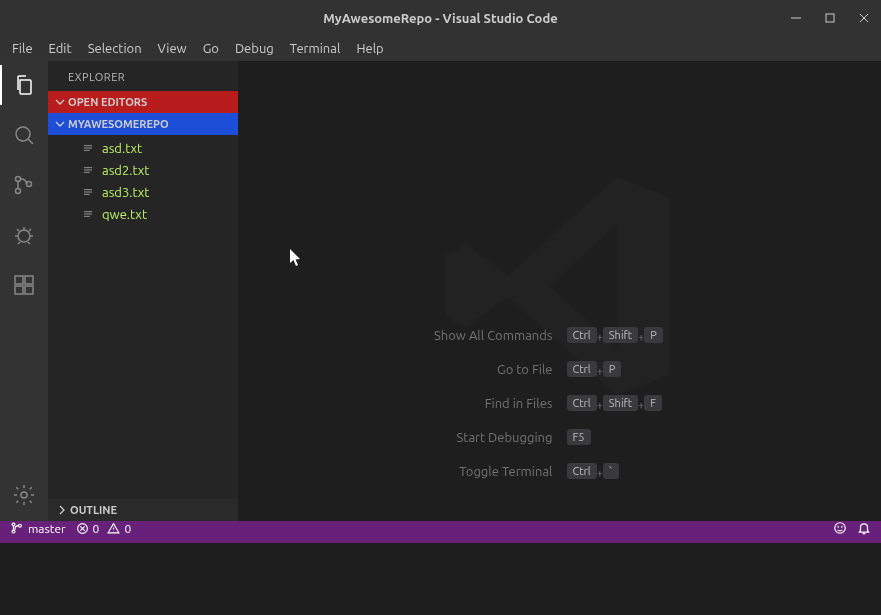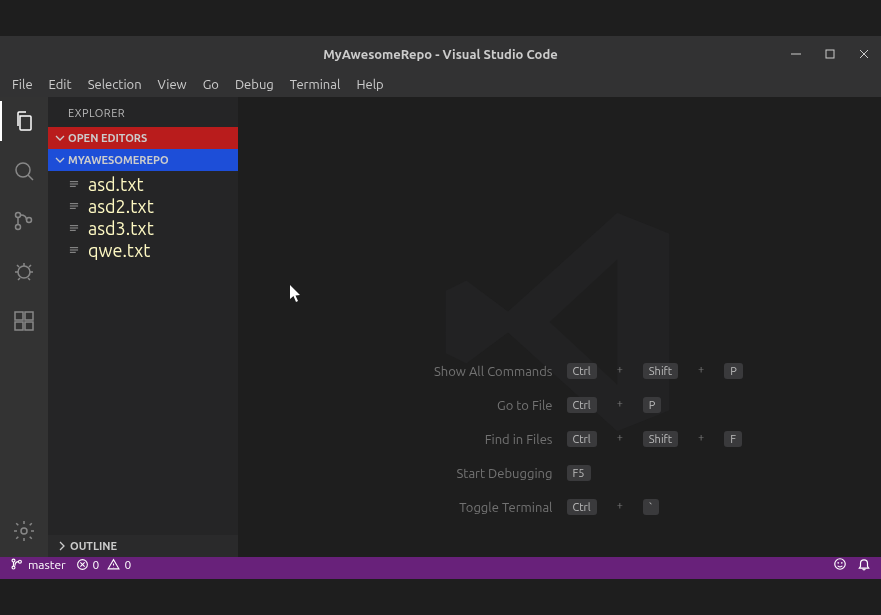--- a/index.html
+++ b/index.html
@@ -8,21 +8,20 @@
     font-family: "Segoe UI", Ubuntu, "Helvetica Neue", Arial, sans-serif;
     font-size: 13px; color: #cccccc;
     background: #1e1e1e; overflow: hidden;
     position: relative;
   }
   
   .titlebar {
     height: 35px; background: #323233;
     display: flex; align-items: center; justify-content: center;
     position: relative;
-    margin-top: 36px;
   }
   .titlebar-title { font-size: 13px; color: #cccccc; font-weight: 600; }
   .win-controls { position: absolute; right: 0; top: 0; height: 35px; display: flex; }
   .win-control { width: 34px; display: flex; align-items: center; justify-content: center; color: #cccccc; font-size: 13px; }
   
   .menubar {
     height: 26px; background: #323233;
     display: flex; align-items: stretch; padding: 0 4px;
   }
   .menu-item { padding: 0 8px; display: flex; align-items: center; cursor: default; color: #cccccc; font-size: 13px; }
@@ -53,21 +52,21 @@
   .section-header {
     height: 22px; display: flex; align-items: center;
     padding-left: 4px; font-size: 11px; font-weight: 700; color: #cccccc;
     background: #1d4ed8;
   }
   .section-header.variant { background: #b91c1c; align-items: center; }
   .twisty { width: 16px; display: inline-flex; justify-content: center; color:#cccccc; font-size: 10px; }
   .section-body { padding: 2px 0; }
   .file-row {
     height: 22px; display: flex; align-items: center;
-    padding-left: 18px; color: #fef9c3; font-size: 18px;
+    padding-left: 32px; color: #bef264; font-size: 13px;
   }
   .file-icon {
     width: 16px; height: 16px; margin-right: 6px;
     display: inline-flex; align-items: center; justify-content: center;
     opacity: 0.8;
   }
   .outline-section {
     margin-top: auto; background: #2a2a2b; height: 22px;
     display: flex; align-items: center; font-size: 11px; font-weight: 700;
     padding-left: 6px;
@@ -87,21 +86,21 @@
   }
   .shortcuts {
     position: absolute; bottom: 42px; width: 100%;
     display: flex; flex-direction: column; gap: 18px;
   }
   .shortcut-row {
     display: flex; align-items: center; justify-content: center;
     gap: 14px;
   }
   .shortcut-label { width: 300px; text-align: right; color: #8a8a8ac7; font-size: 13px; }
-  .keycombo { width: 300px; text-align: left; display: flex; align-items: flex-start; gap: 20px; }
+  .keycombo { width: 300px; text-align: left; display: flex; align-items: flex-end; gap: 0; }
   .key { background: #3a3a3c; border-radius: 3px; color: #bdbdbd; font-size: 11px; padding: 2px 6px; }
   .plus { color: #7a7a7a; font-size: 11px; }
   
   .statusbar {
     height: 22px; background: #68217a;
     display: flex; align-items: flex-start; justify-content: space-between;
     padding: 0 10px; color: #ffffff; font-size: 12px;
   }
   .status-left, .status-right { display: flex; align-items: center; gap: 10px; }
   .status-item { display: flex; align-items: center; gap: 4px; }

